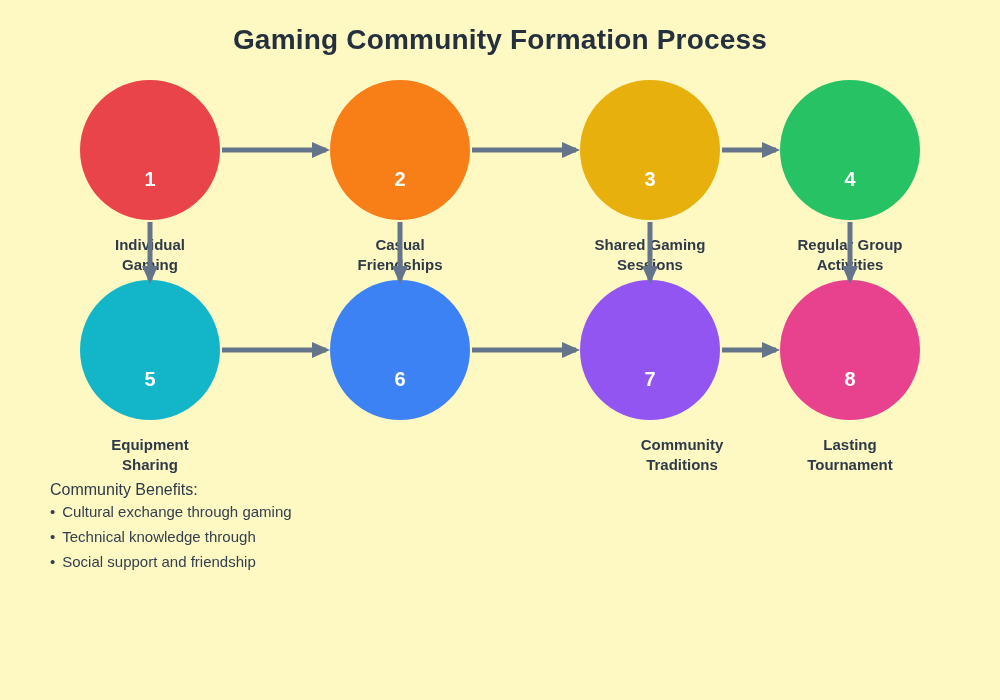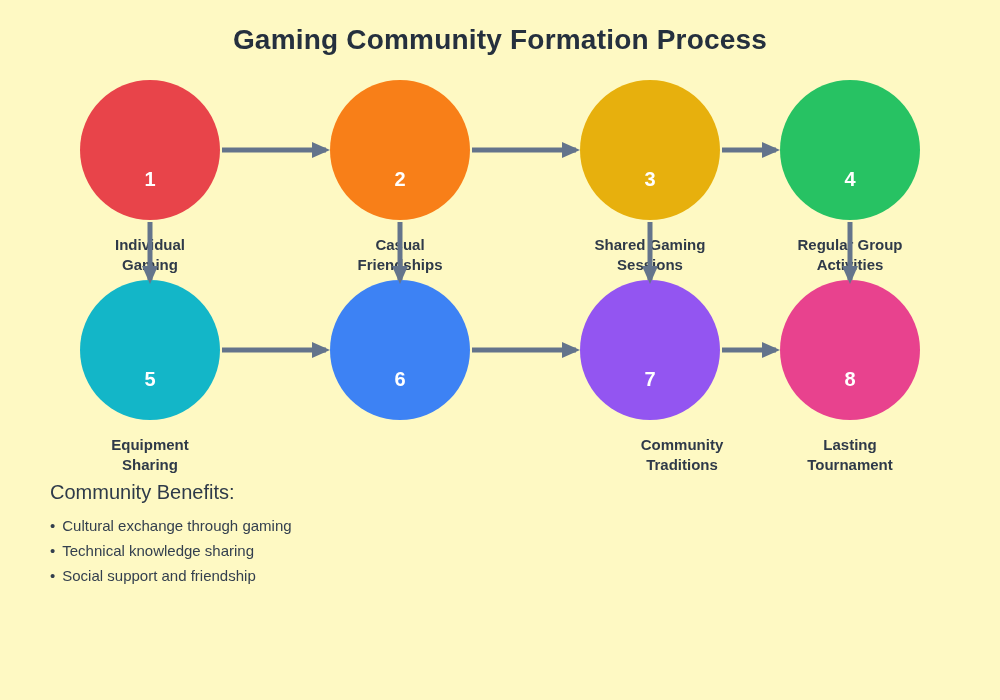--- a/index.html
+++ b/index.html
@@ -58,24 +58,23 @@
     pointer-events: none;
     z-index: 5;
   }
   .benefits {
     position: absolute;
     left: 50px;
     top: 481px;
     width: 600px;
   }
   .benefits-heading {
-    font-size: 20px;
+    font-size: 16px;
     font-weight: normal;
     color: #2e3a49;
-    margin-bottom: 9px;
   }
   .benefits-list { list-style: none; }
   .benefits-list li {
     font-size: 15px;
     color: #333f4e;
     line-height: 25px;
   }
   .benefits-list .bullet { margin-right: 7px; }
 </style>
 </head>
@@ -159,18 +158,18 @@
     <line x1="150" y1="222" x2="150" y2="280" stroke-width="5" marker-end="url(#ah)" stroke="#64748b"></line>
     <line x1="400" y1="222" x2="400" y2="280" stroke-width="5" marker-end="url(#ah)" stroke="#64748b"></line>
     <line x1="650" y1="222" x2="650" y2="280" stroke-width="5" marker-end="url(#ah)" stroke="#64748b"></line>
     <line x1="850" y1="222" x2="850" y2="280" stroke-width="5" marker-end="url(#ah)" stroke="#64748b"></line>
   </svg>
 
   <div class="benefits">
     <div class="benefits-heading">Community Benefits:</div>
     <ul class="benefits-list">
       <li><span class="bullet">•</span><span>Cultural exchange through gaming</span></li>
-      <li><span class="bullet">•</span><span>Technical knowledge sharing</span></li>
+      <li><span class="bullet">•</span><span>Technical knowledge through</span></li>
       <li><span class="bullet">•</span><span>Social support and friendship</span></li>
     </ul>
   </div>
 
 </div>
 
 </body></html>

